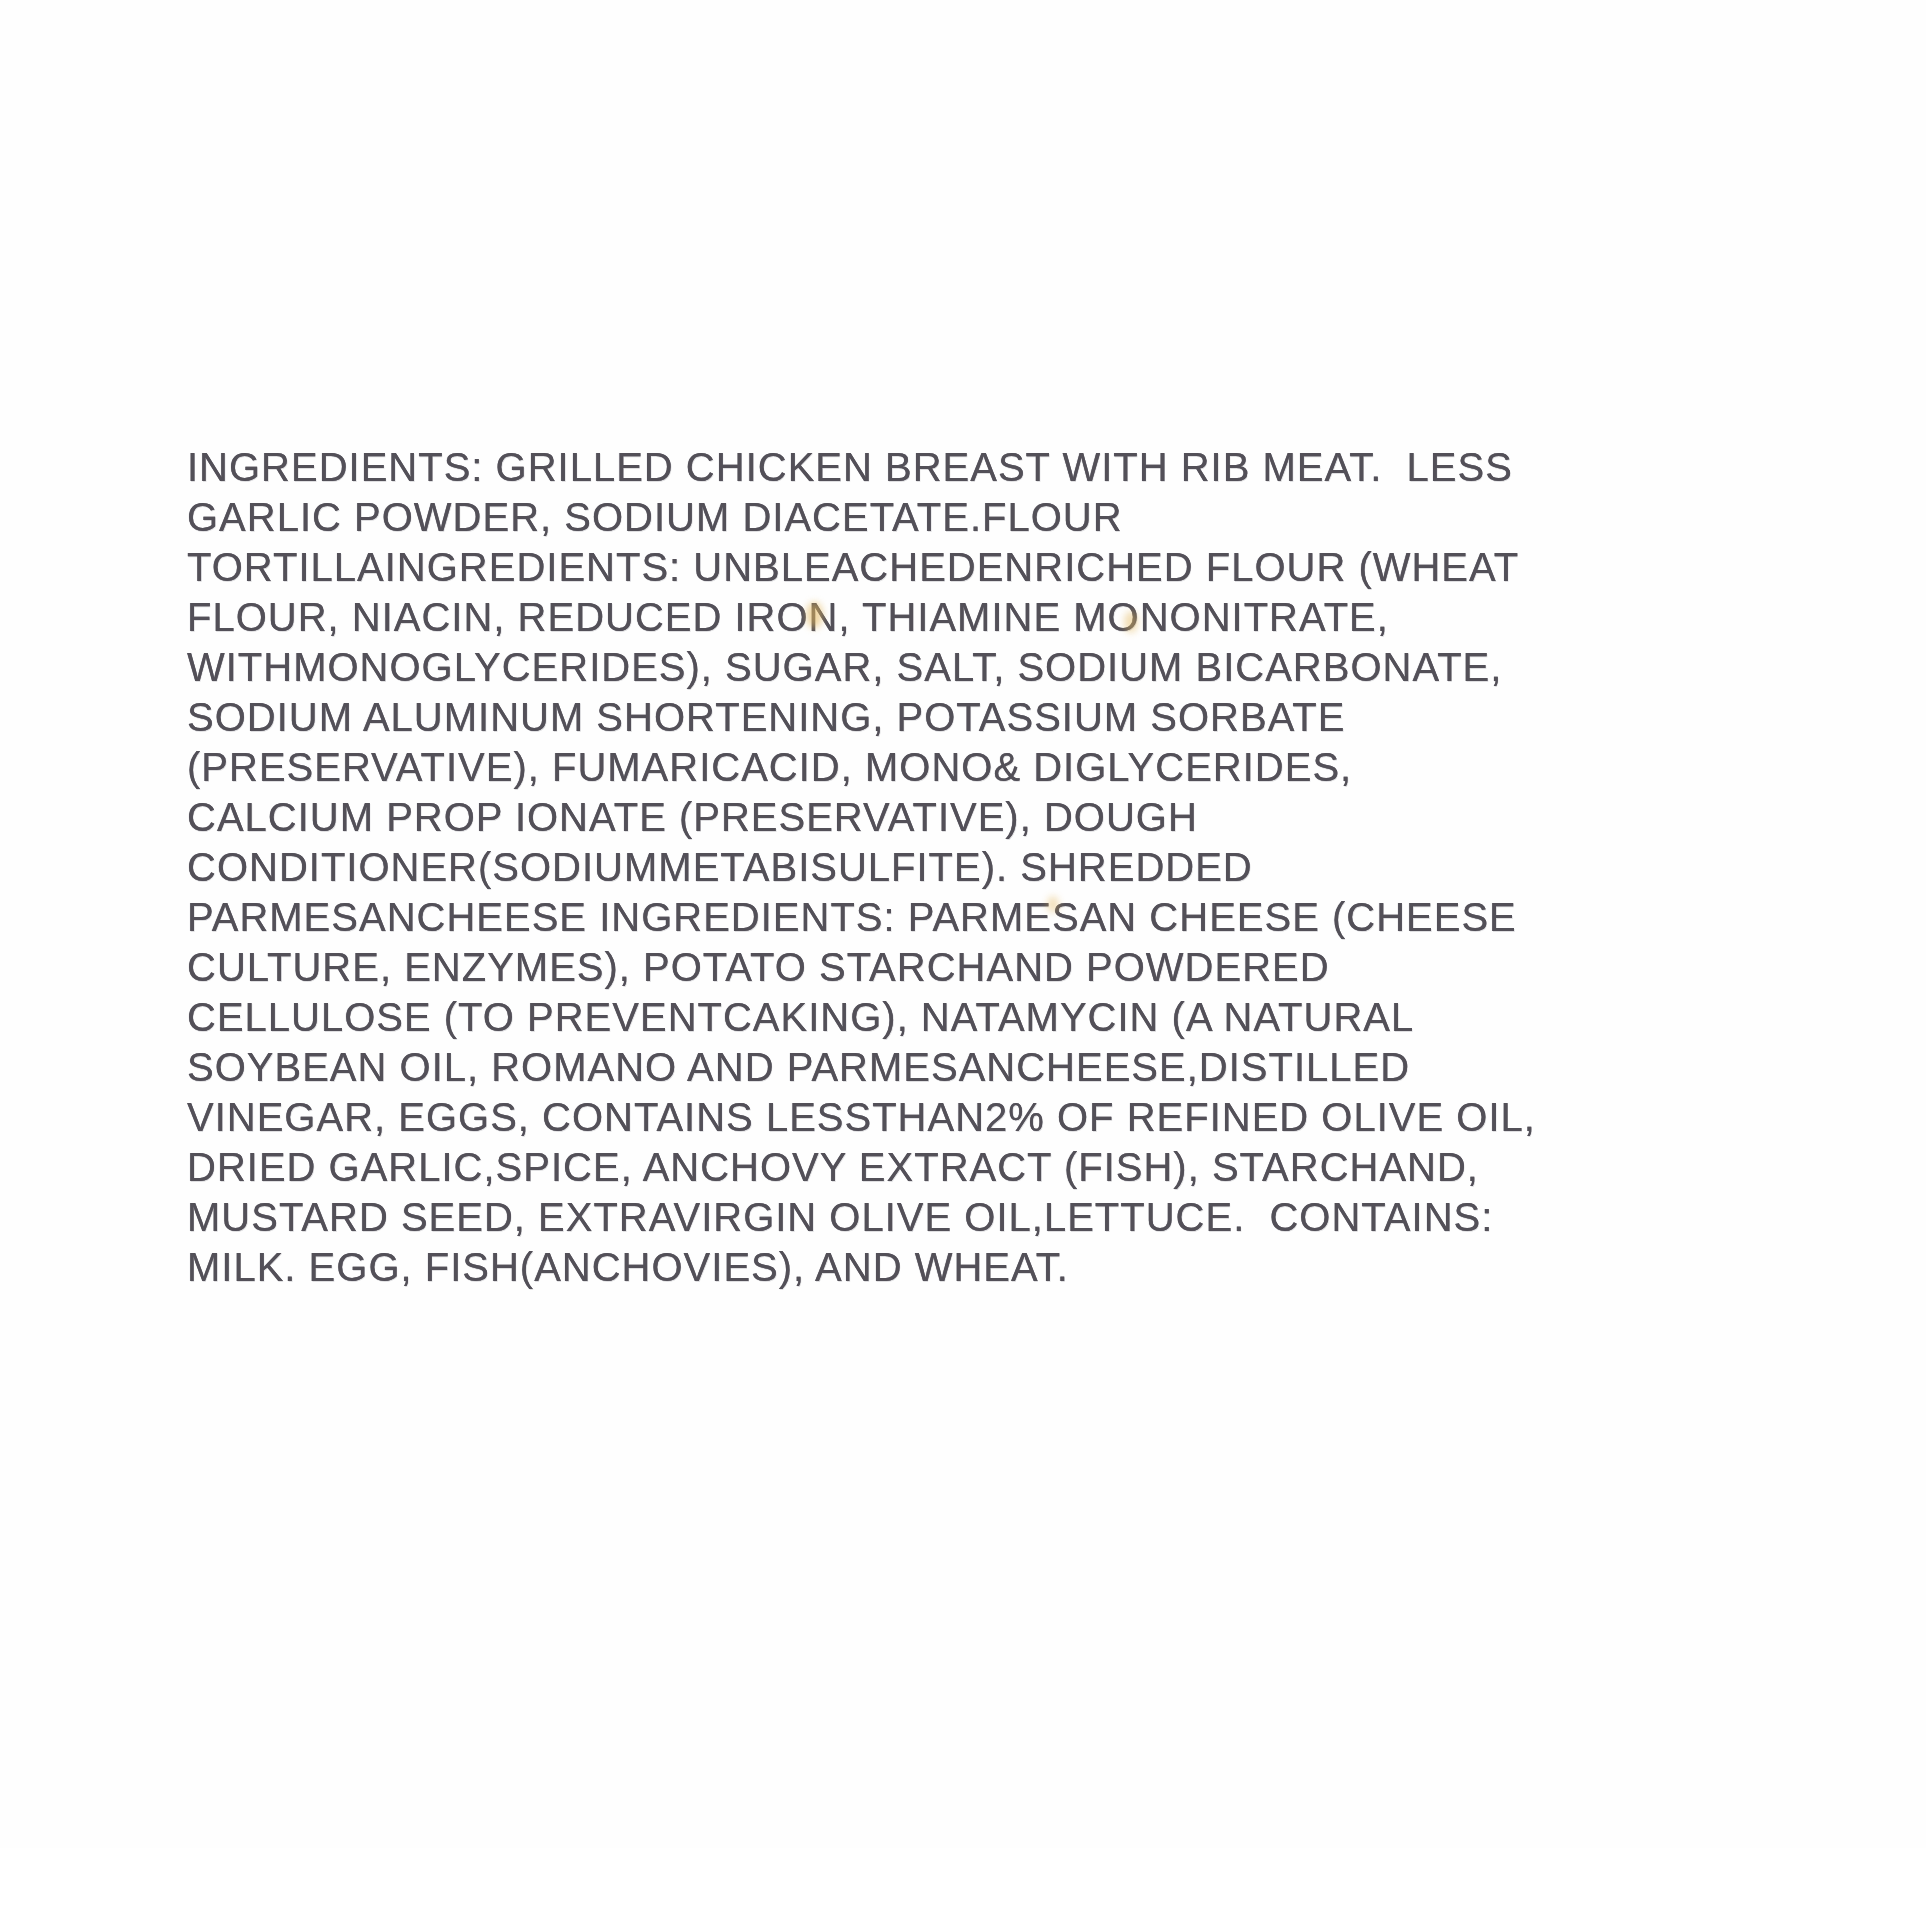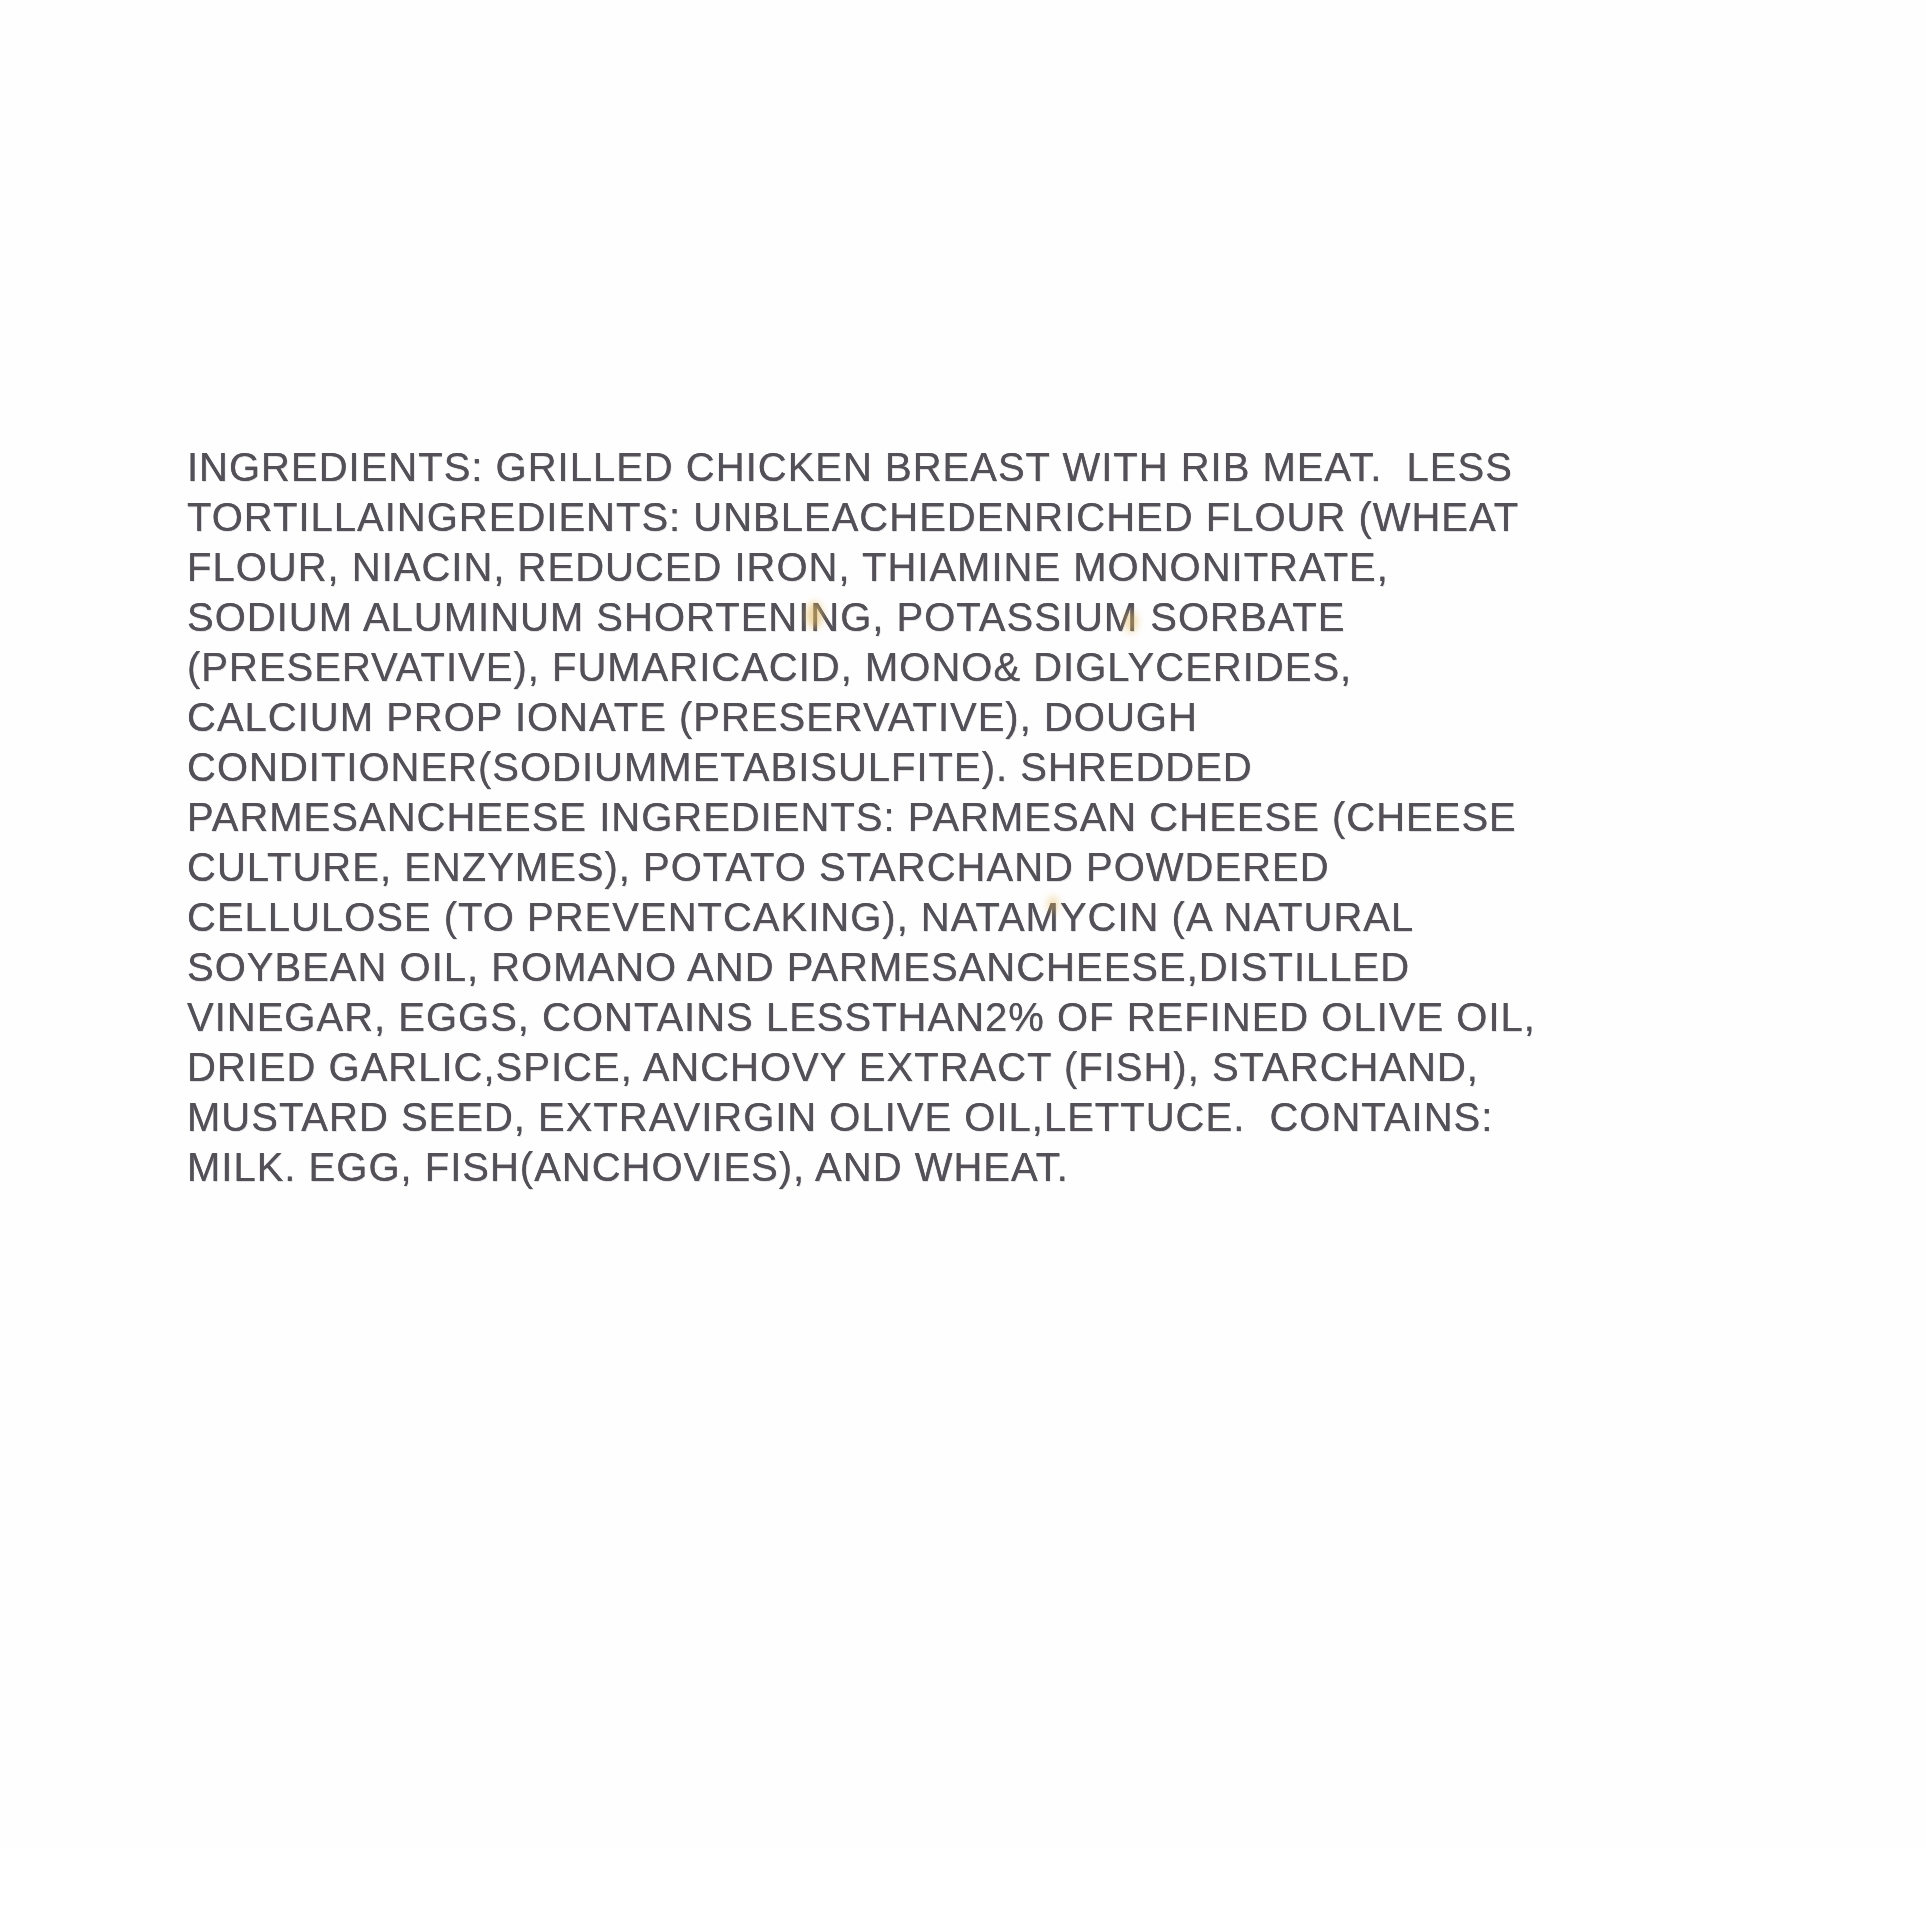--- a/index.html
+++ b/index.html
@@ -43,22 +43,24 @@
   .stain1 { left: 806px; top: 602px;  width: 16.7px; height: 26px; opacity: 0.55; }
   .stain2 { left: 1124px; top: 611px;  width: 14px; height: 22px; opacity: 0.45; }
   .stain3 { left: 1047px; top: 896px; width: 11.6px; height: 16.7px; opacity: 0.40; }
 </style>
 </head>
 <body>
 
 <div class="page" style="background: rgb(254, 254, 254);">
   <div class="text-block" style="color: rgb(69, 66, 75);">
       <div class="line">INGREDIENTS: GRILLED CHICKEN BREAST WITH RIB MEAT.  LESS</div>
+      <div class="line">GARLIC POWDER, SODIUM DIACETATE.FLOUR</div>
       <div class="line">TORTILLAINGREDIENTS: UNBLEACHEDENRICHED FLOUR (WHEAT</div>
       <div class="line">FLOUR, NIACIN, REDUCED IRON, THIAMINE MONONITRATE,</div>
+      <div class="line">WITHMONOGLYCERIDES), SUGAR, SALT, SODIUM BICARBONATE,</div>
       <div class="line">SODIUM ALUMINUM SHORTENING, POTASSIUM SORBATE</div>
       <div class="line">(PRESERVATIVE), FUMARICACID, MONO&amp; DIGLYCERIDES,</div>
       <div class="line">CALCIUM PROP IONATE (PRESERVATIVE), DOUGH</div>
       <div class="line">CONDITIONER(SODIUMMETABISULFITE). SHREDDED</div>
       <div class="line">PARMESANCHEESE INGREDIENTS: PARMESAN CHEESE (CHEESE</div>
       <div class="line">CULTURE, ENZYMES), POTATO STARCHAND POWDERED</div>
       <div class="line">CELLULOSE (TO PREVENTCAKING), NATAMYCIN (A NATURAL</div>
       <div class="line">SOYBEAN OIL, ROMANO AND PARMESANCHEESE,DISTILLED</div>
       <div class="line">VINEGAR, EGGS, CONTAINS LESSTHAN2% OF REFINED OLIVE OIL,</div>
       <div class="line">DRIED GARLIC,SPICE, ANCHOVY EXTRACT (FISH), STARCHAND,</div>

